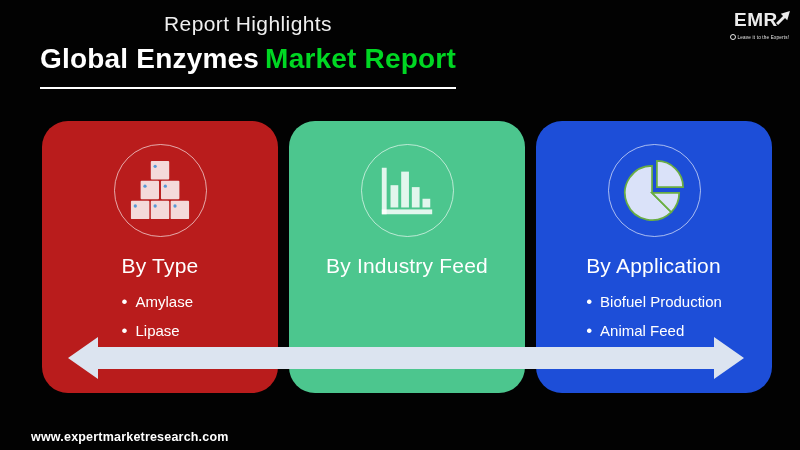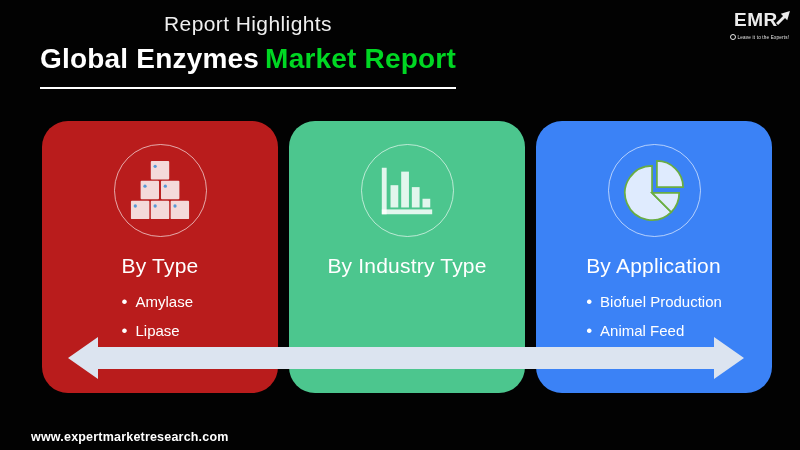--- a/index.html
+++ b/index.html
@@ -118,26 +118,26 @@
             <rect x="6" y="51" width="52" height="5"></rect>
             <rect x="15" y="26" width="8" height="23"></rect>
             <rect x="26" y="12" width="8" height="37"></rect>
             <rect x="37" y="28" width="8" height="21"></rect>
             <rect x="48" y="40" width="8" height="9"></rect>
           </g>
         </svg>
       </div>
       <div class="card-text">
         <div class="text-block">
-          <div class="card-title">By Industry Type</div>
+          <div class="card-title">By Industry Feed</div>
         </div>
       </div>
     </div>
 
-    <div class="card" style="background: #3b82f6;">
+    <div class="card" style="background: #1d4ed8;">
       <div class="icon-wrap">
         <svg viewBox="0 0 64 64">
           <g class="icon-fill" stroke-width="1.8" style="stroke: rgb(105, 173, 67);">
             <path d="M30,34 L30,6 A28,28 0 1 0 49.8,53.8 Z"></path>
             <path d="M30,34 L49.8,53.8 A28,28 0 0 0 58,34 Z"></path>
             <path d="M35,28 L35,1 A27,27 0 0 1 62,28 Z"></path>
           </g>
         </svg>
       </div>
       <div class="card-text">

